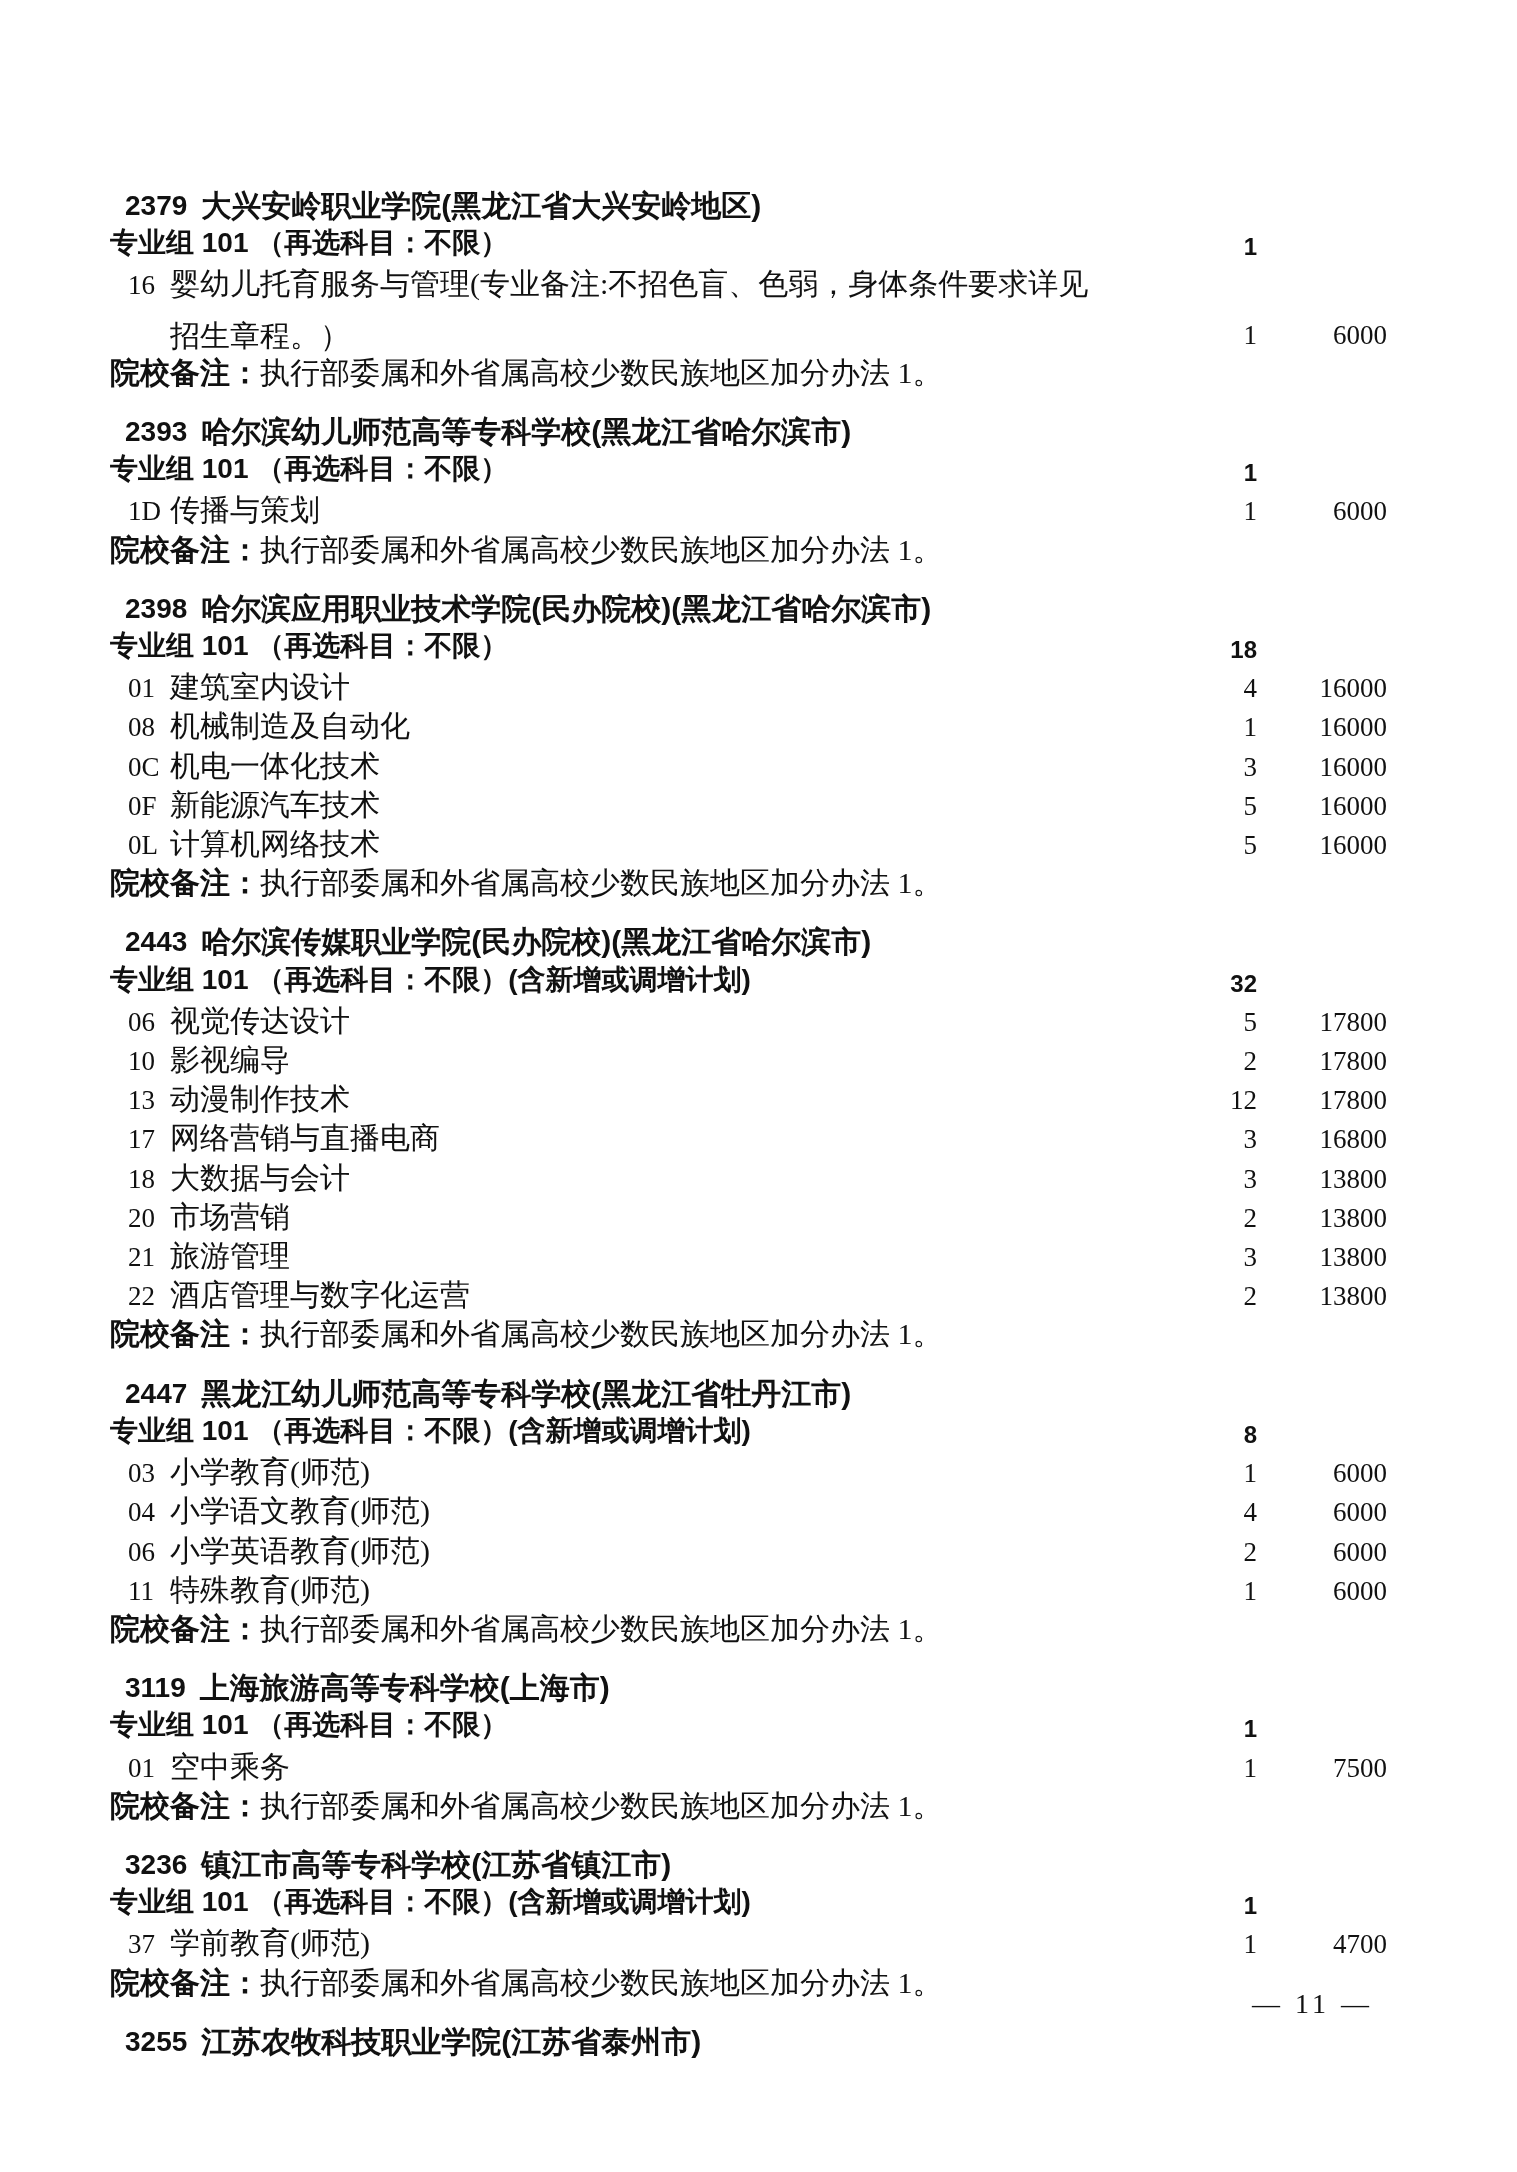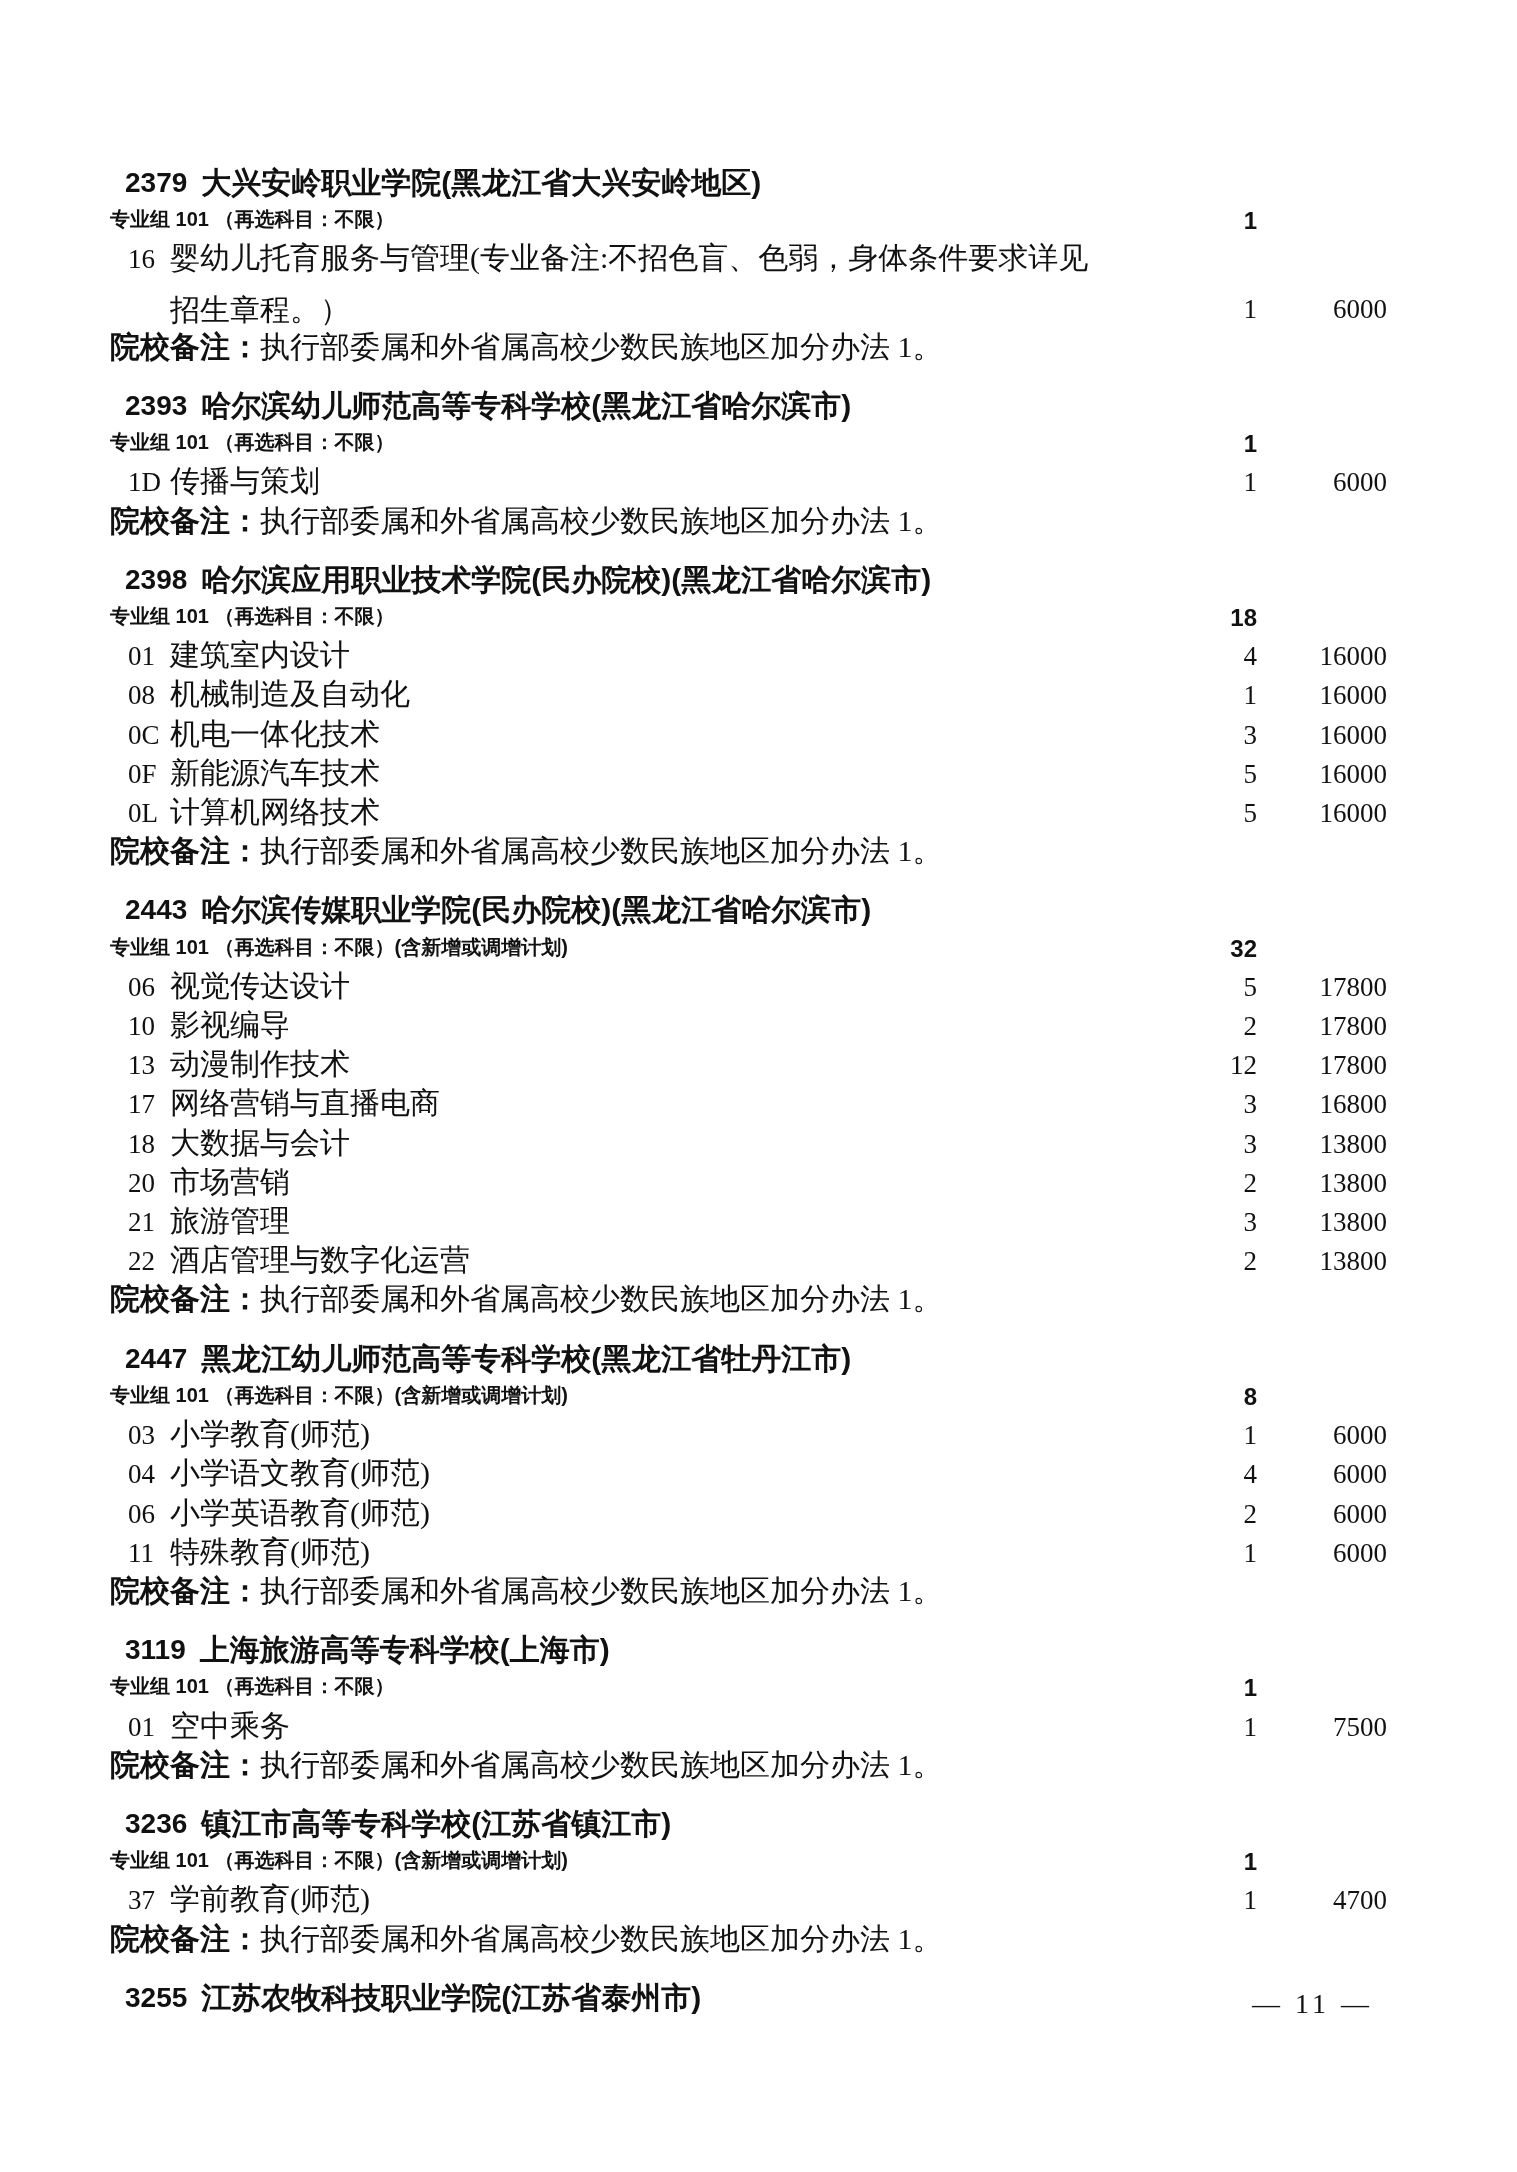--- a/index.html
+++ b/index.html
@@ -6,21 +6,21 @@
   html, body { background: #ffffff; }
   body {
     width: 1517px; height: 2172px;
     position: relative;
     color: #111;
     font-family: "Liberation Serif", serif;
     overflow: hidden;
   }
   .content {
     position: absolute;
-    left: 110px; top: 147px;
+    left: 110px; top: 170px;
     width: 1277px;
   }
   .row {
     display: flex;
     align-items: flex-end;
     line-height: 37.2px;
   }
   .text { flex: 1; }
   .quota, .tuition {
     text-align: right;
@@ -37,21 +37,21 @@
     font-family: "Liberation Sans", sans-serif;
     font-weight: 700;
     font-size: 30px;
     white-space: nowrap;
   }
   .t-code { font-size: 28px; margin-right: 14px; }
 
   .group-row .group-label {
     font-family: "Liberation Sans", sans-serif;
     font-weight: 700;
-    font-size: 20px;
+    font-size: 28px;
     white-space: nowrap;
   }
   .group-row .quota {
     font-family: "Liberation Sans", sans-serif;
     font-weight: 700;
     font-size: 24px;
   }
 
   .major-row .text {
     padding-left: 18px;

